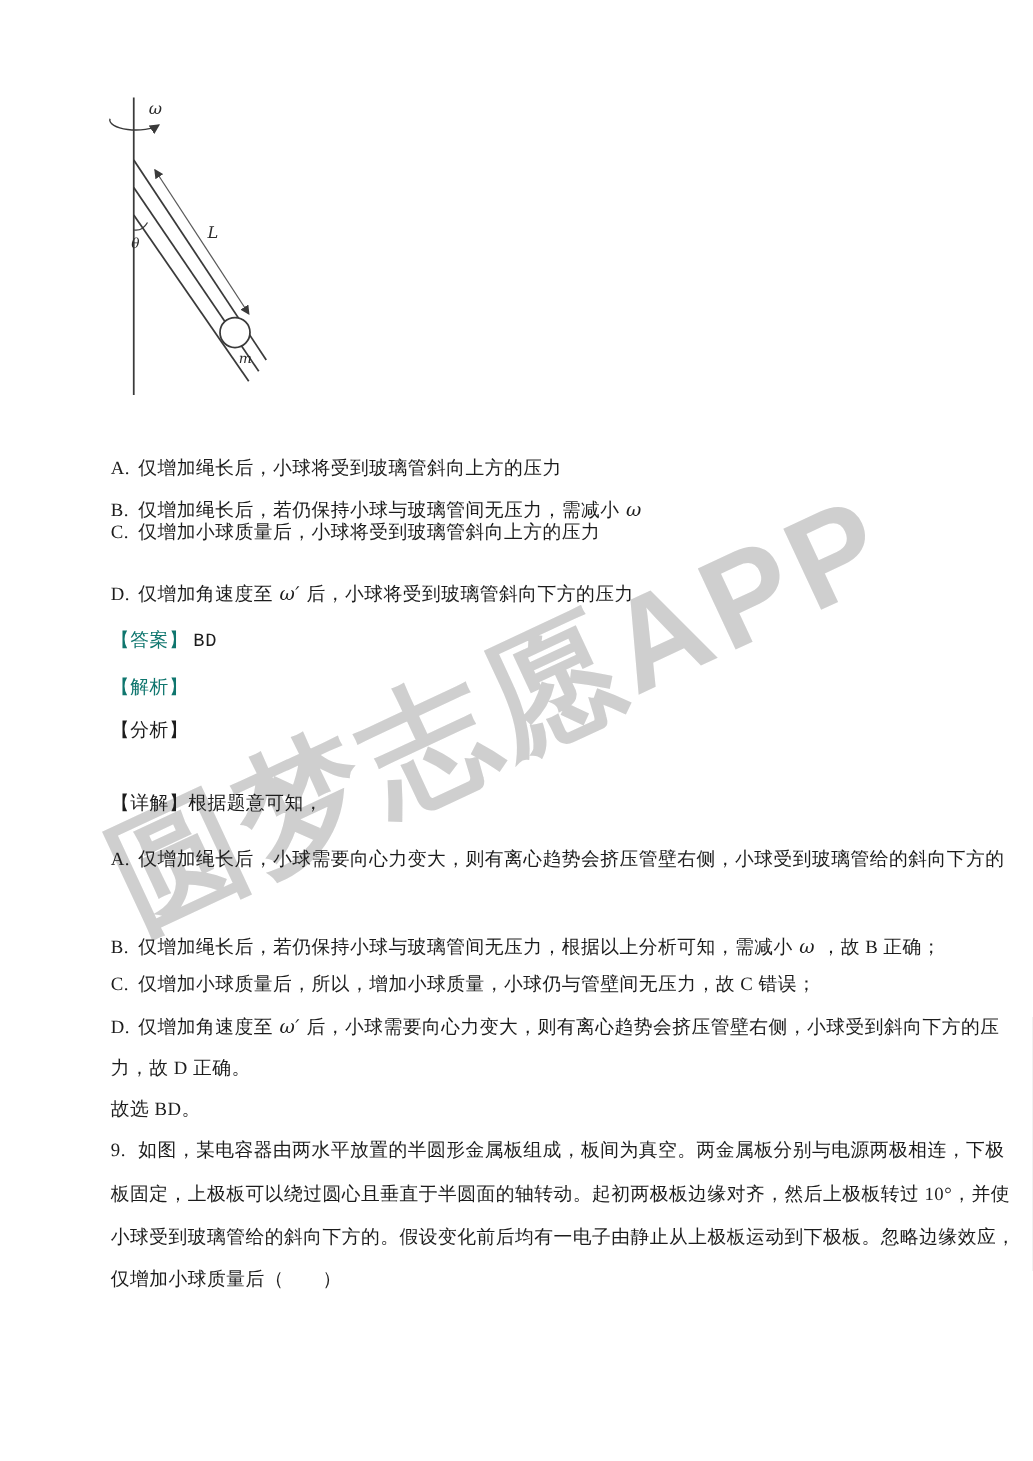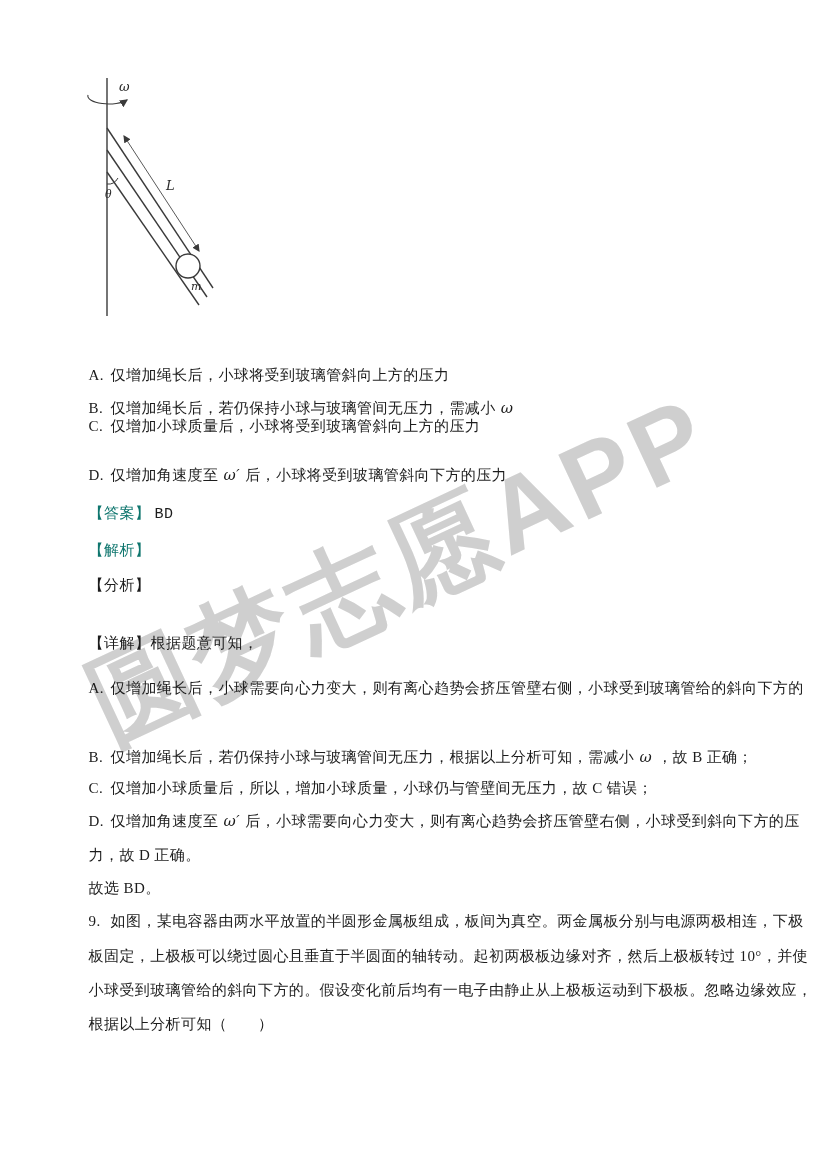--- a/index.html
+++ b/index.html
@@ -137,16 +137,16 @@
   <div class="line" style="top:872px">
     <span class="olabel">9.</span><span>如图，某电容器由两水平放置的半圆形金属板组成，板间为真空。两金属板分别与电源两极相连，下极</span>
   </div>
   <div class="line" style="top:907px">
     <span>板固定，上极板可以绕过圆心且垂直于半圆面的轴转动。起初两极板边缘对齐，然后上极板转过 10°，并使</span>
   </div>
   <div class="line" style="top:941px">
     <span>小球受到玻璃管给的斜向下方的。假设变化前后均有一电子由静止从上极板运动到下极板。忽略边缘效应，</span>
   </div>
   <div class="line" style="top:975px">
-    <span>根据以上分析可知（　　）</span>
+    <span>仅增加小球质量后（　　）</span>
   </div>
 
 </div>
 
 </body></html>

